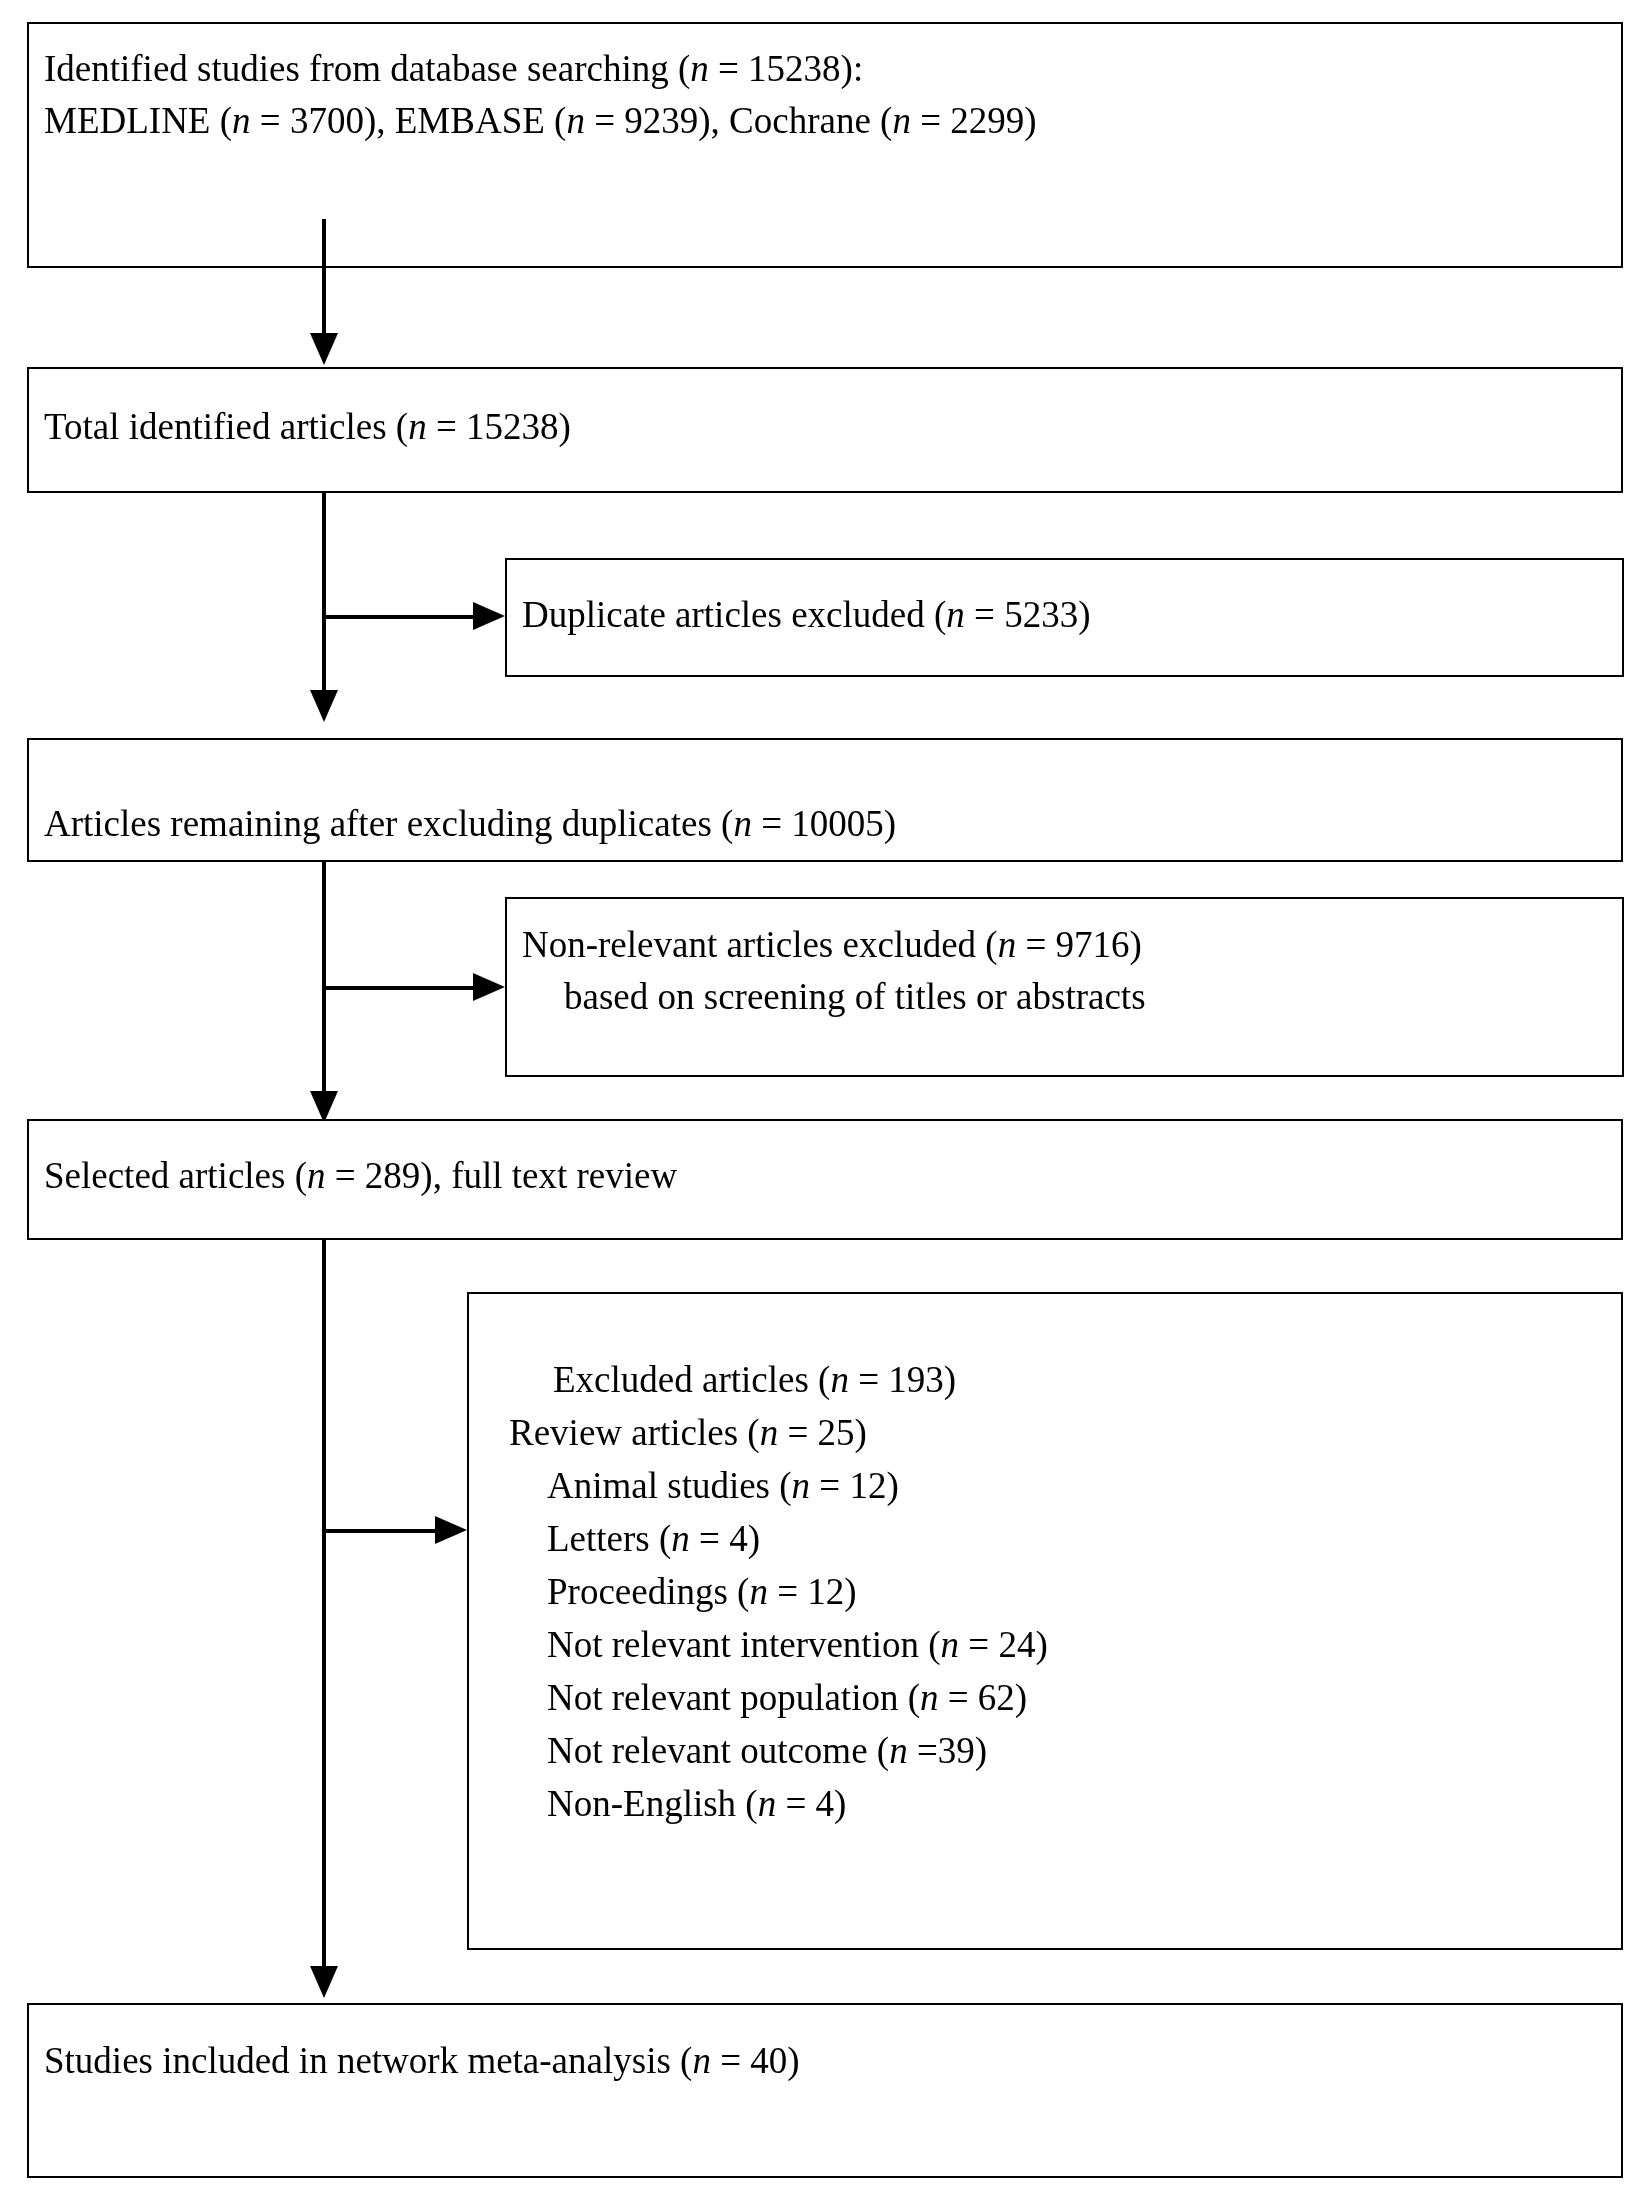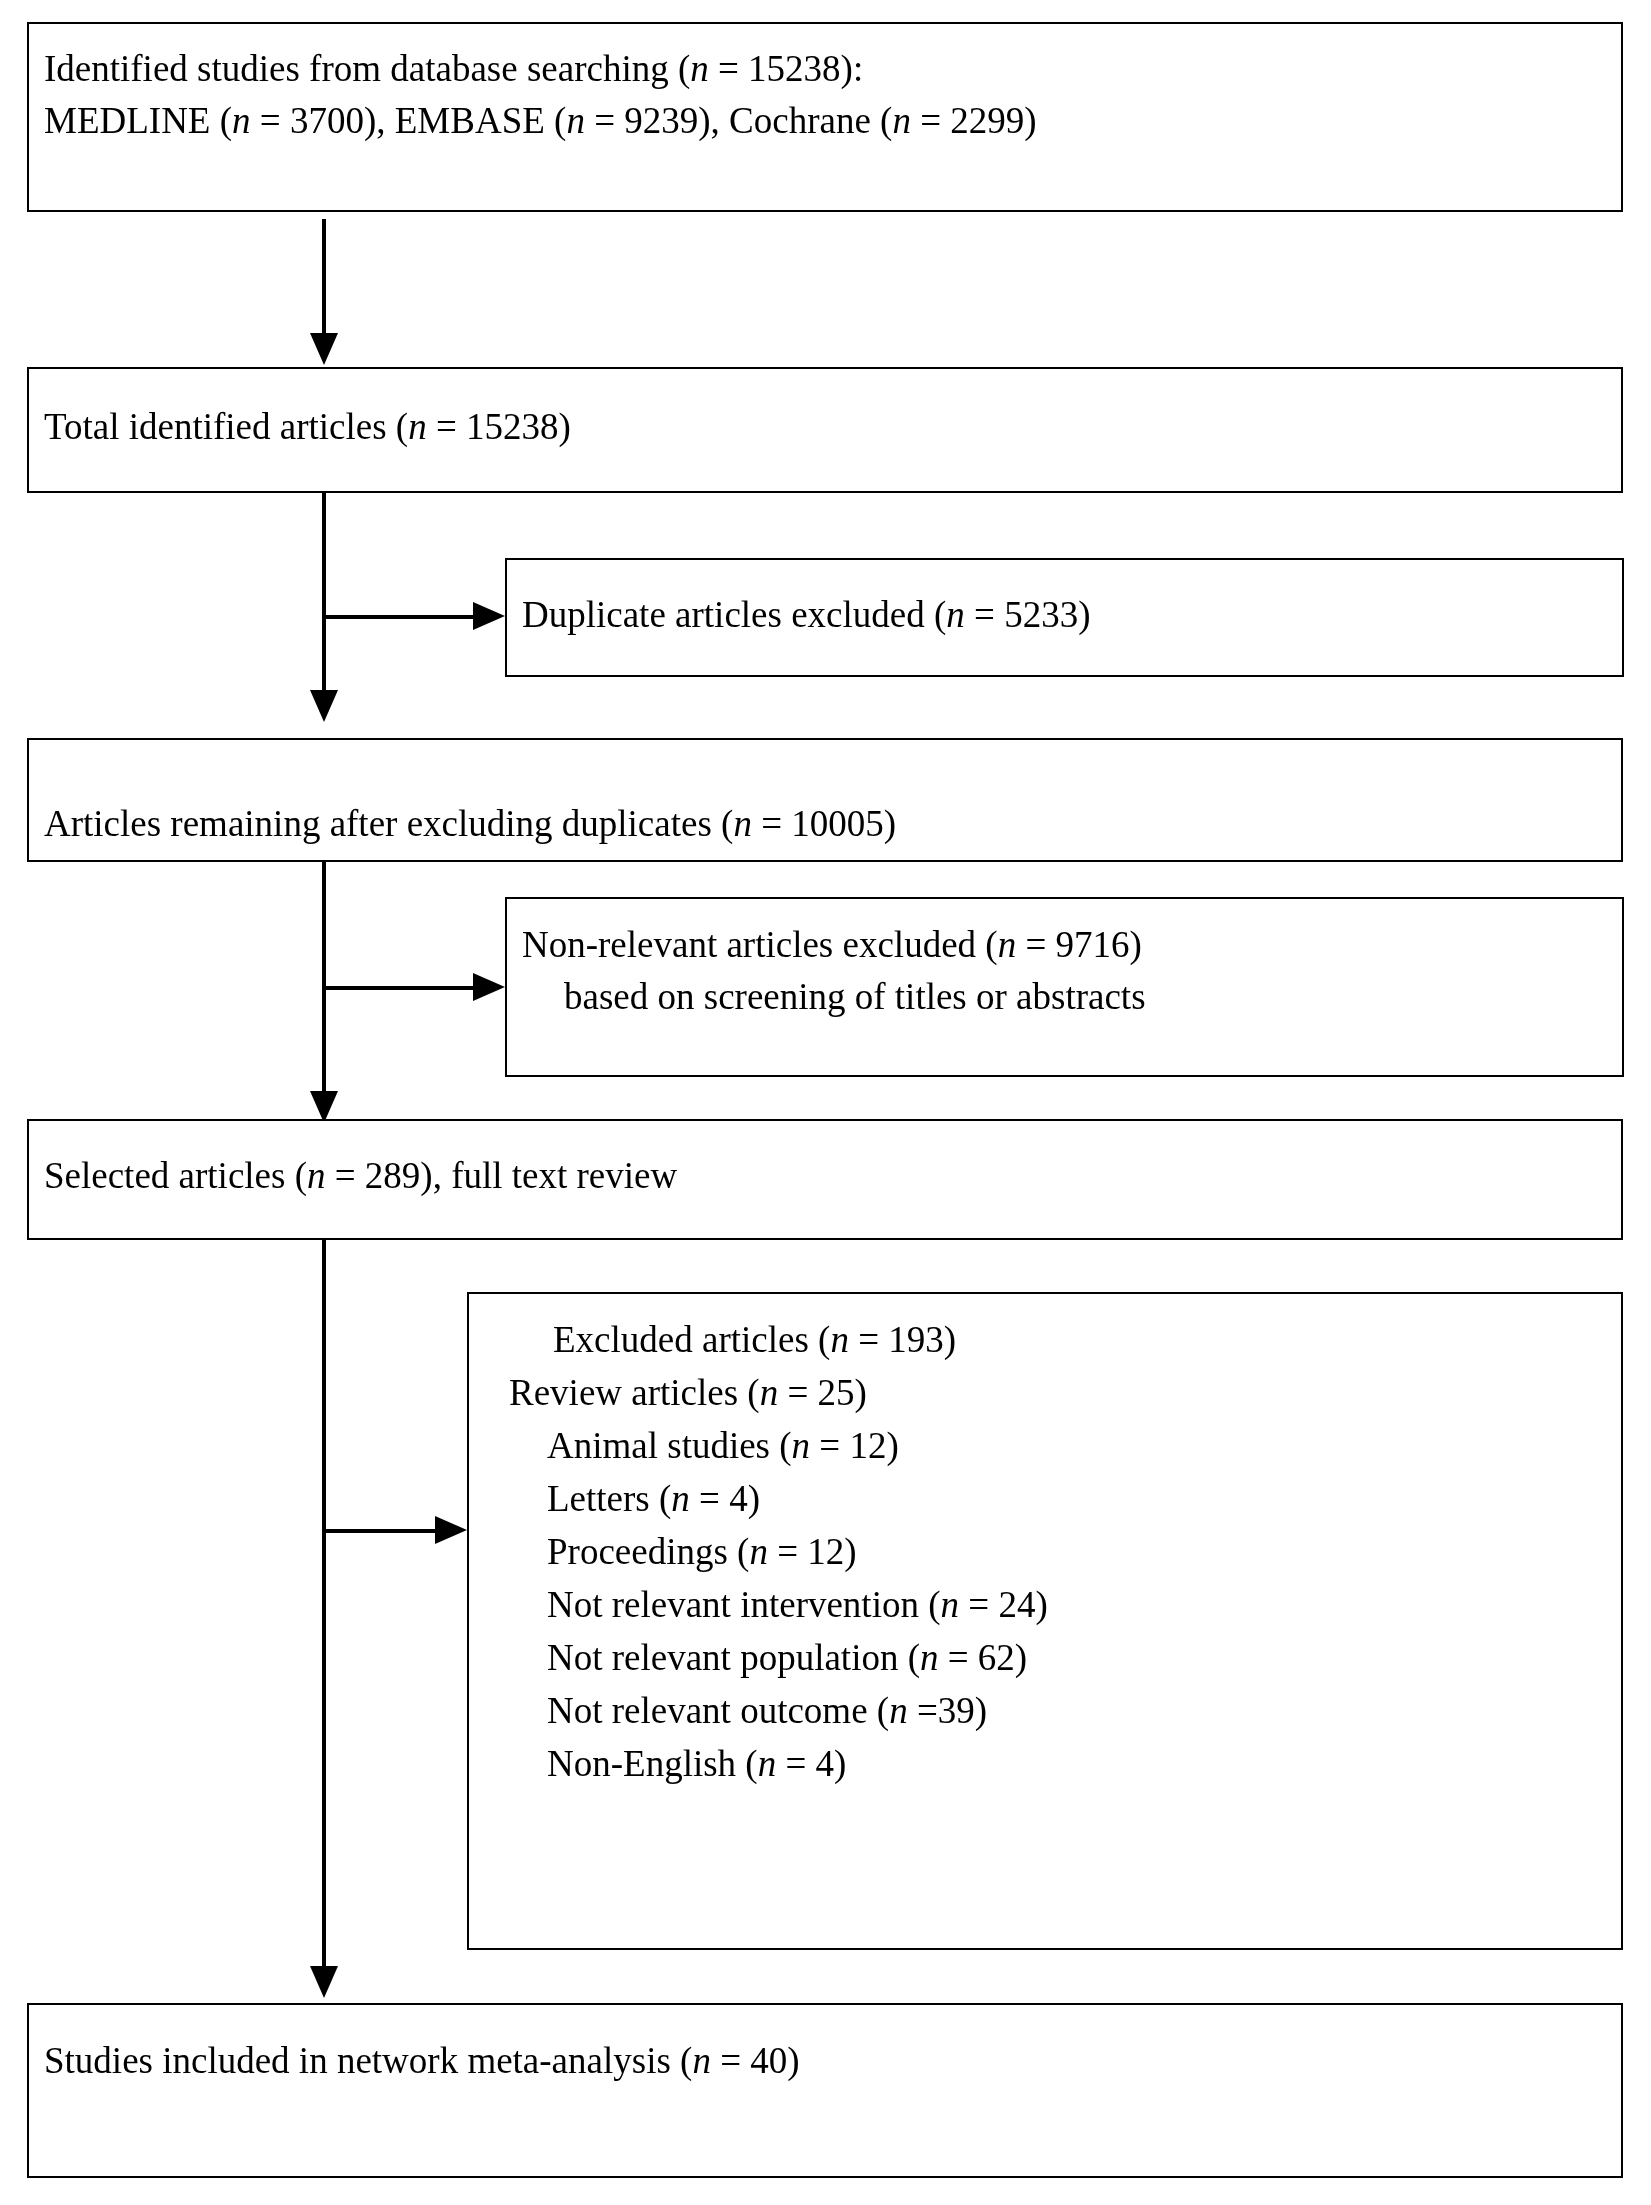--- a/index.html
+++ b/index.html
@@ -67,30 +67,30 @@
     left: 0;
     top: 0;
     width: 100%;
   }
   .excl-line {
     font-size: 37px;
     line-height: 53px;
     white-space: nowrap;
     color: #000000;
   }
-  .ind-deep   { padding-left: 84px; }
+  .ind-deep   { padding-left: 84px; margin-top: 40px; }
   .ind-none   { padding-left: 40px; }
   .ind-mid    { padding-left: 78px; }
 </style>
 </head>
 <body>
 
 <div id="canvas">
 
-  <div class="flow-box" style="left:27px; top:22px; width:1596px; height:190px;">
+  <div class="flow-box" style="left:27px; top:22px; width:1596px; height:246px;">
     <div class="box-text" style="left:15px; top:18.5px;">
       <span>Identified studies from database searching (</span><span class="ital">n</span><span> = 15238):</span>
     </div>
     <div class="box-text" style="left:15px; top:71px;">
       <span>MEDLINE (</span><span class="ital">n</span><span> = 3700), EMBASE (</span><span class="ital">n</span><span> = 9239), Cochrane (</span><span class="ital">n</span><span> = 2299)</span>
     </div>
   </div>
 
   <div class="vline" style="left:322px; top:219px; height:119px;"></div>
   <div class="arrow-down" style="left:310px; top:333px;"></div>

